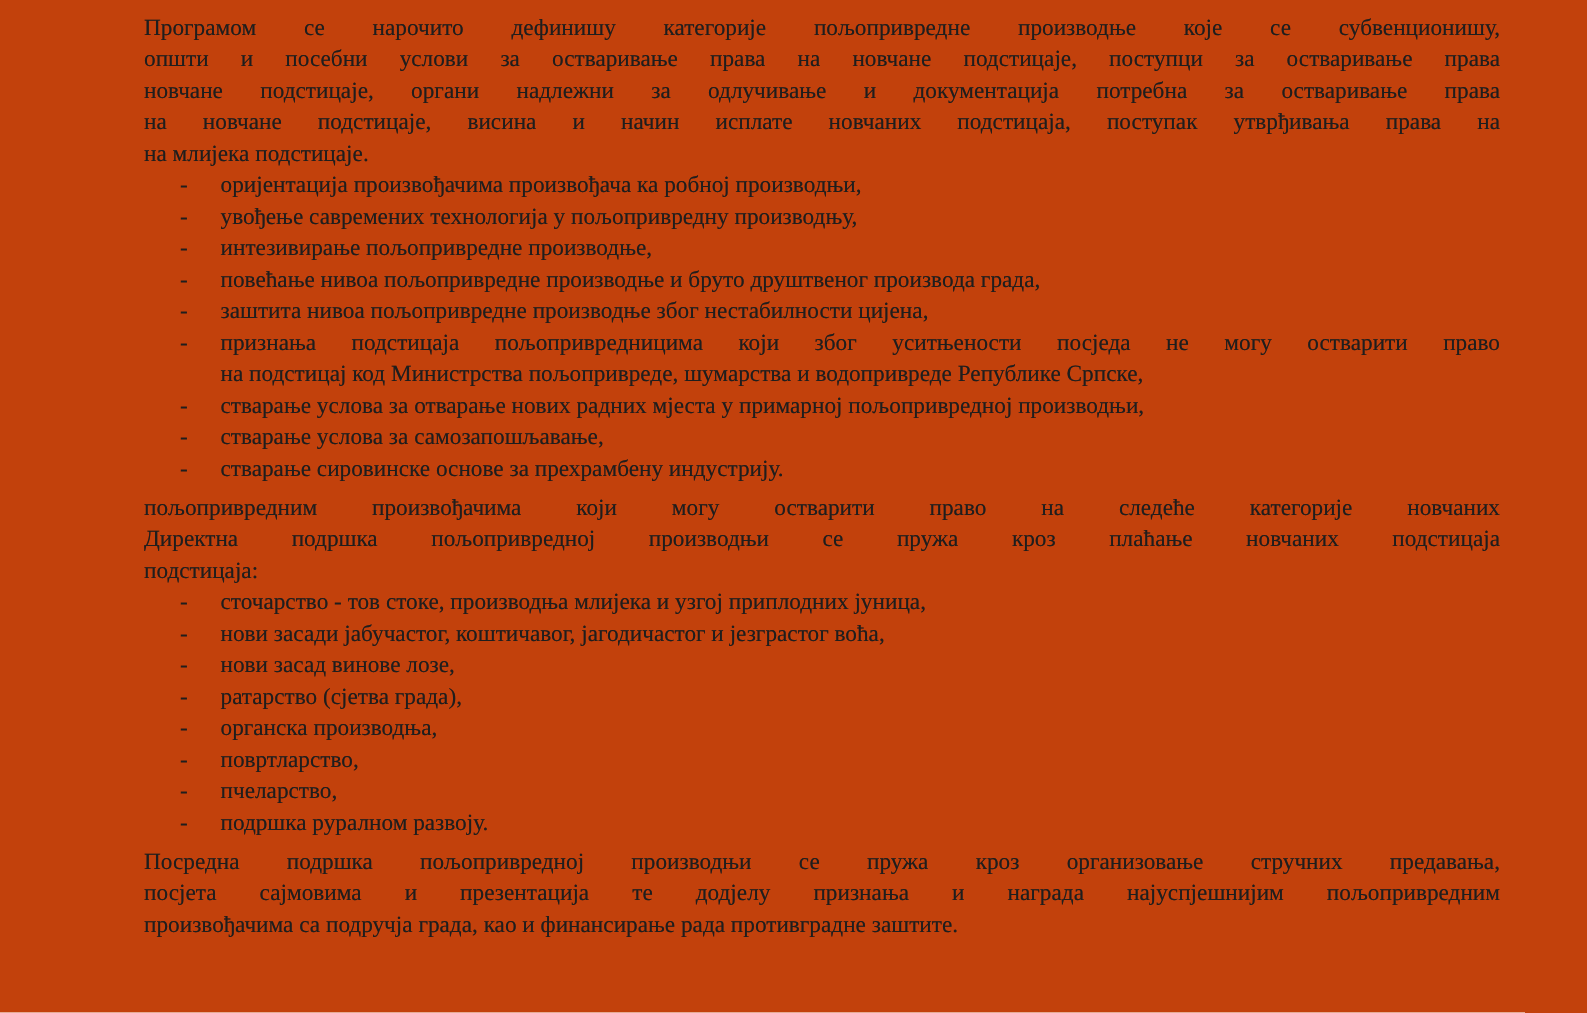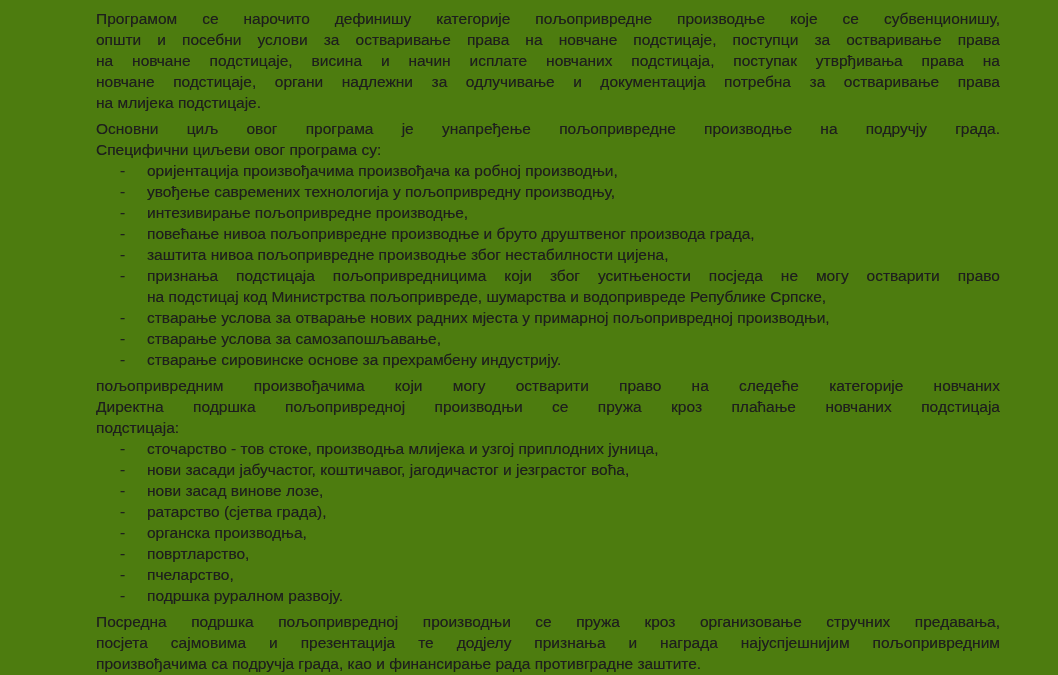--- a/index.html
+++ b/index.html
@@ -6,23 +6,23 @@
     margin: 0;
     padding: 0;
     background: #ffffff;
     overflow: hidden;
   }
   .page {
     position: relative;
     box-sizing: border-box;
     width: 1058px;
     height: 675px;
-    background: #4d7c0f;
+    background: #c2410c;
     padding: 8px 58px 0 96px;
-    font-family: Liberation Sans, sans-serif;
+    font-family: Liberation Serif, serif;
     font-size: 15.5px;
     line-height: 21px;
     color: #1e1e1e;
     text-shadow: 0 0 0.4px rgba(30,30,30,0.55);
   }
   .block { margin-top: 5px; }
   .block:first-child { margin-top: 0; }
   .block.list { margin-top: 0; }
   .line { white-space: nowrap; }
   .line.just {
@@ -41,27 +41,23 @@
   }
 </style>
 </head>
 <body>
 
 <div class="page">
   <div id="doc">
       <div class="block paragraph">
         <div class="line just">Програмом се нарочито дефинишу категорије пољопривредне производње које се субвенционишу,</div>
         <div class="line just">општи и посебни услови за остваривање права на новчане подстицаје, поступци за остваривање права</div>
+        <div class="line just">новчане подстицаје, органи надлежни за одлучивање и документација потребна за остваривање права</div>
         <div class="line just">на новчане подстицаје, висина и начин исплате новчаних подстицаја, поступак утврђивања права на</div>
-        <div class="line just">новчане подстицаје, органи надлежни за одлучивање и документација потребна за остваривање права</div>
         <div class="line">на млијека подстицаје.</div>
-      </div>
-      <div class="block paragraph">
-        <div class="line just">Основни циљ овог програма је унапређење пољопривредне производње на подручју града.</div>
-        <div class="line">Специфични циљеви овог програма су:</div>
       </div>
       <div class="block list">
         <div class="list-item">
           <span class="marker">-</span>
           <div class="line">оријентација произвођачима произвођача ка робној производњи,</div>
         </div>
         <div class="list-item">
           <span class="marker">-</span>
           <div class="line">увођење савремених технологија у пољопривредну производњу,</div>
         </div>

